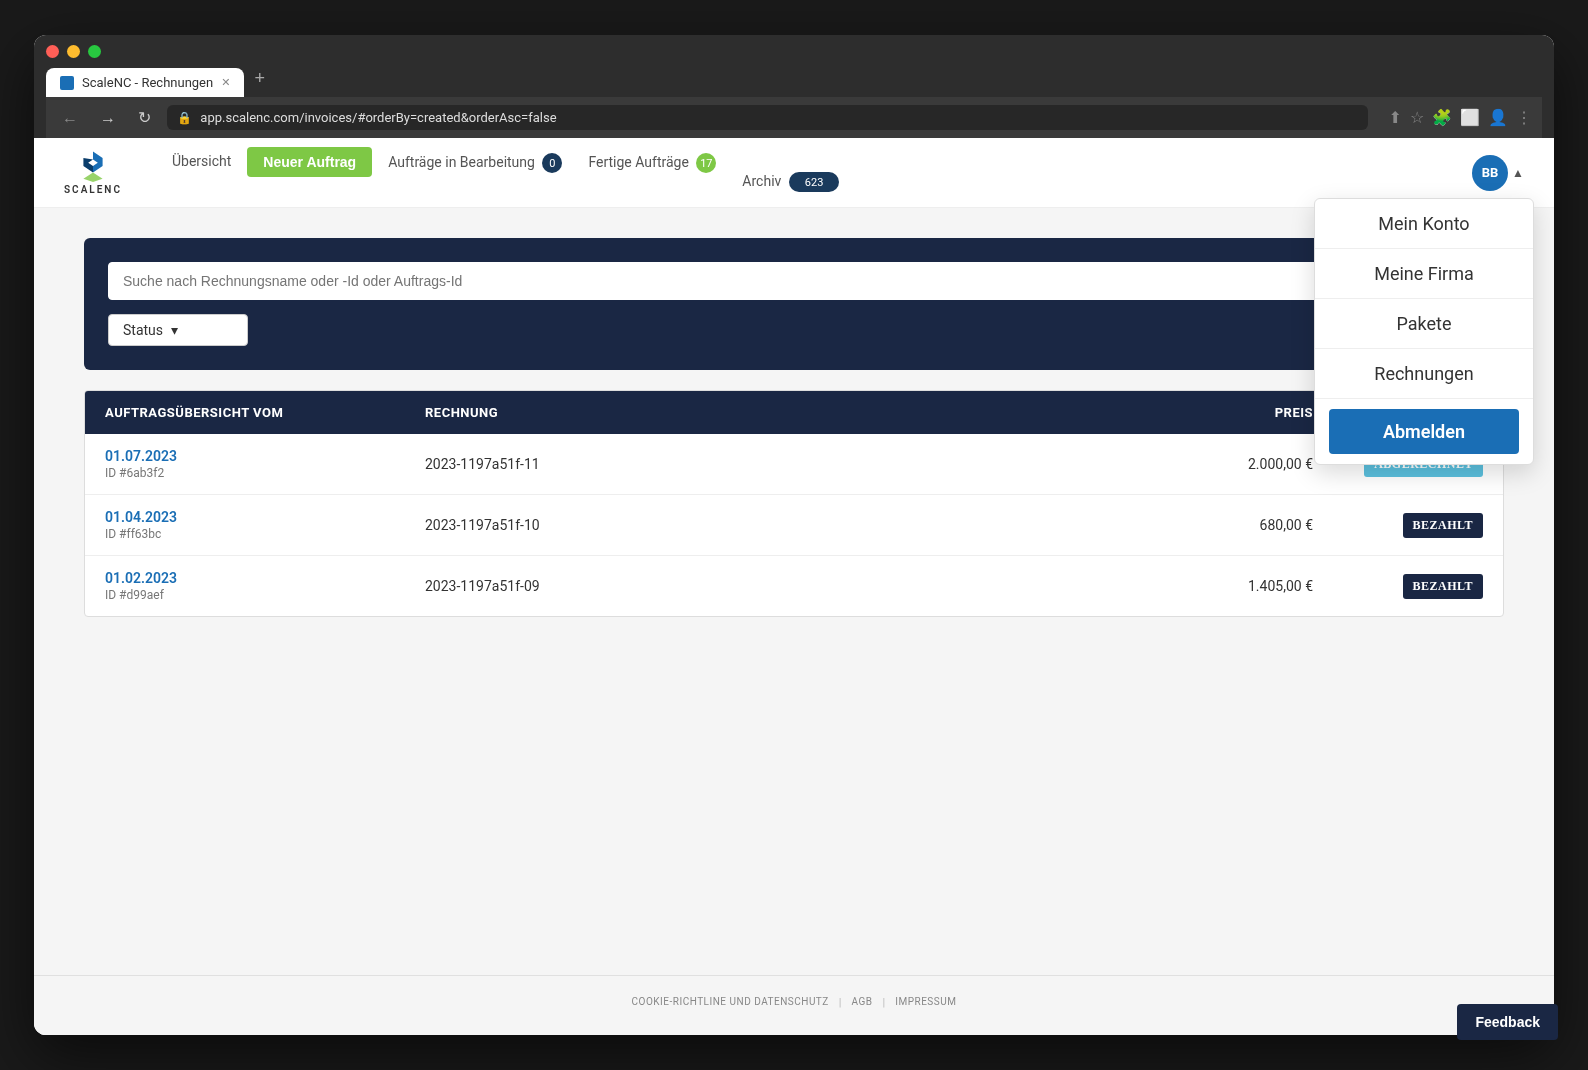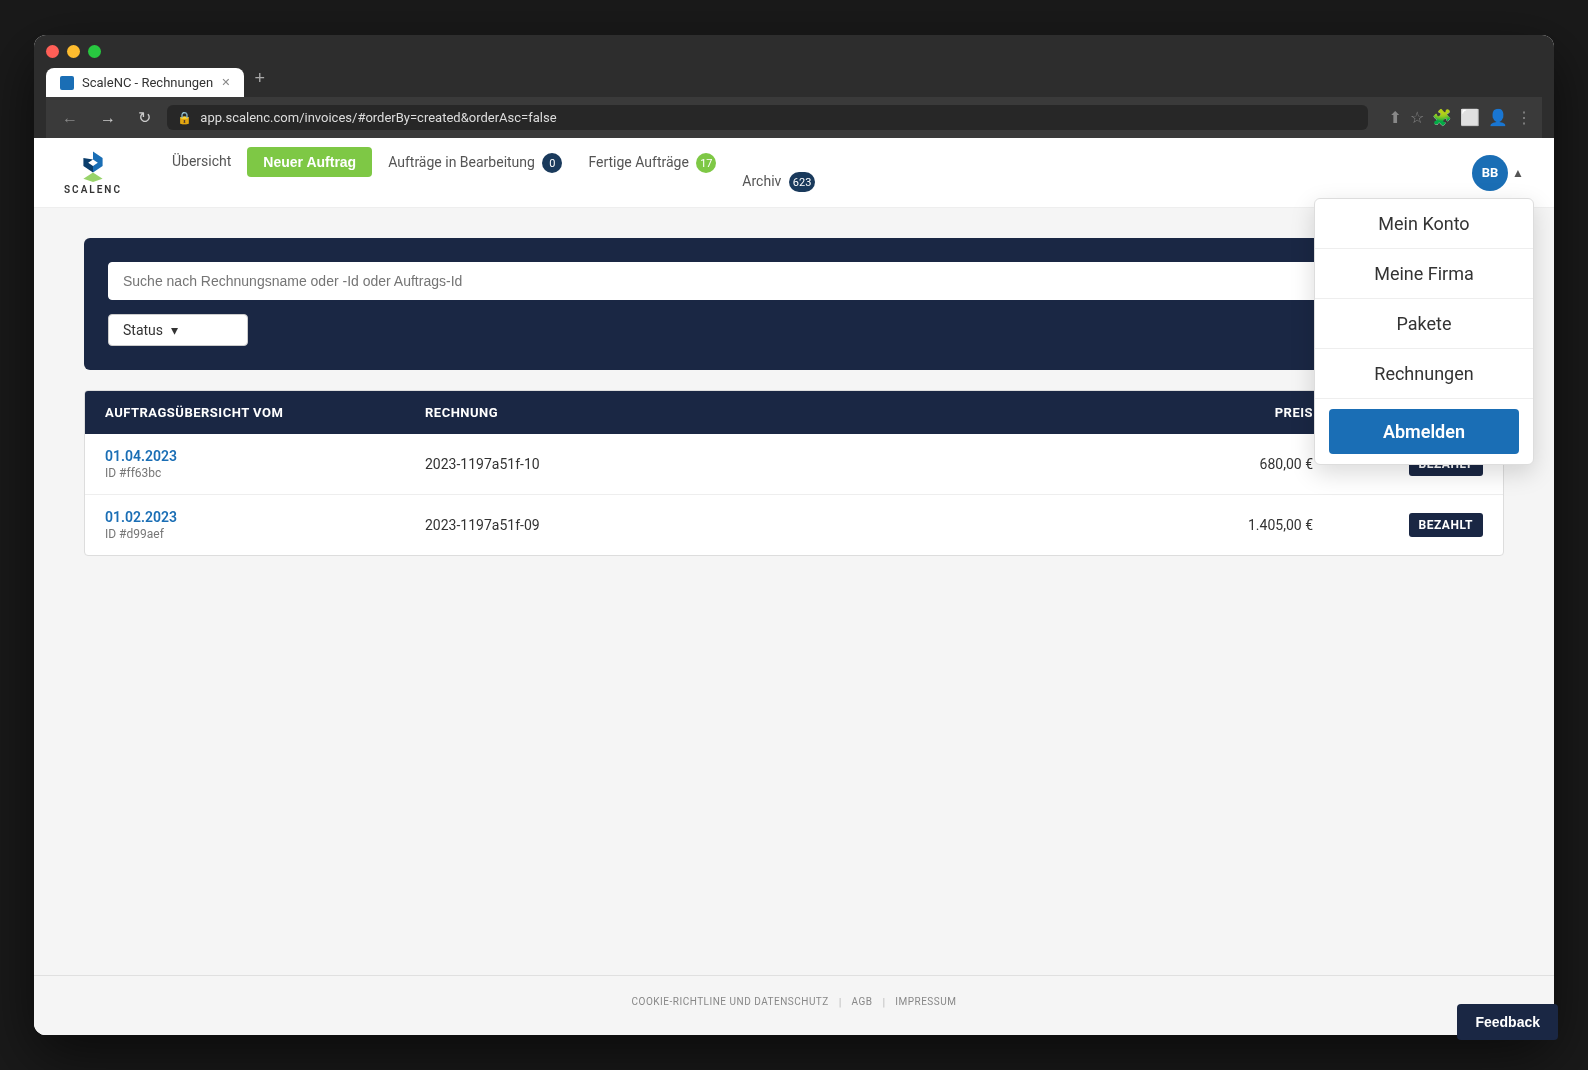--- a/index.html
+++ b/index.html
@@ -180,21 +180,21 @@
       color: #fff;
       border-radius: 50%;
       width: 20px;
       height: 20px;
       font-size: 11px;
       margin-left: 4px;
     }
     .nav-badge.green { background: #7ec845; }
     .nav-badge.large {
       border-radius: 10px;
-      padding: 0 4px;
+      padding: 0 16px;
       width: auto;
       margin-top: 19px;
     }
     .user-avatar {
       width: 36px; height: 36px;
       background: #1a6eb5;
       border-radius: 50%;
       display: flex;
       align-items: center;
       justify-content: center;
@@ -313,20 +313,21 @@
       display: flex;
       justify-content: flex-end;
     }
     .badge {
       border-radius: 3px;
       padding: 5px 10px;
       font-size: 12px;
       font-weight: 700;
       letter-spacing: 0.5px;
       color: #fff;
+      font-family: Liberation Serif, serif;
     }
     .badge-abgerechnet {
       background: #5bc0de;
       color: #fff;
     }
     .badge-bezahlt {
       background: #1a2744;
       color: #fff;
     }
     
@@ -514,20 +515,31 @@
       </div>
 
       <div class="invoice-table">
         <div class="table-header">
           <div>AUFTRAGSÜBERSICHT VOM</div>
           <div>RECHNUNG</div>
           <div style="text-align:right; padding-right:10px;">PREIS</div>
           <div style="text-align:right;">STATUS</div>
         </div>
 
+        <div class="table-row">
+          <div>
+            <div class="row-date">01.07.2023</div>
+            <div class="row-id">ID #6ab3f2</div>
+          </div>
+          <div class="row-invoice">2023-1197a51f-11</div>
+          <div class="row-price">2.000,00 €</div>
+          <div class="row-status">
+            <span class="badge badge-abgerechnet">ABGERECHNET</span>
+          </div>
+        </div>
 
         <div class="table-row">
           <div>
             <div class="row-date">01.04.2023</div>
             <div class="row-id">ID #ff63bc</div>
           </div>
           <div class="row-invoice">2023-1197a51f-10</div>
           <div class="row-price">680,00 €</div>
           <div class="row-status">
             <span class="badge badge-bezahlt">BEZAHLT</span>

